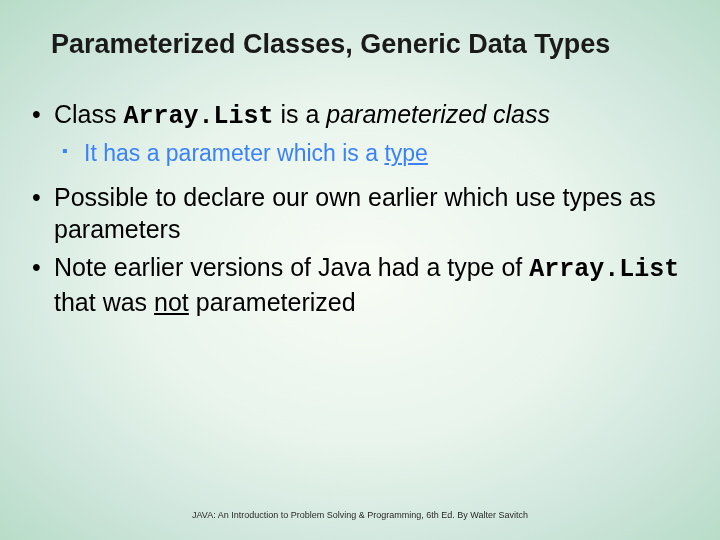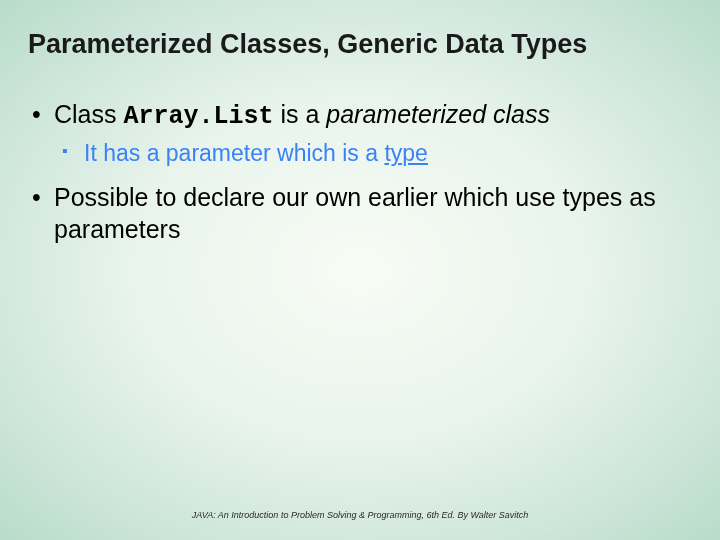--- a/index.html
+++ b/index.html
@@ -15,20 +15,21 @@
     padding: 24px 28px 0 28px;
     position: relative;
   }
   .title {
     font-size: 27px;
     font-weight: bold;
     color: #1a1a1a;
     margin-bottom: 38px;
     margin-top: 4px;
     line-height: 1.2;
+    margin-left: 23px;
   }
   ul.level1 {
     list-style: none;
     padding-left: 0;
   }
   ul.level1 > li {
     position: relative;
     padding-left: 26px;
     font-size: 25px;
     color: #000;
@@ -69,21 +70,20 @@
   }
   .italic { font-style: italic; }
   .underline { text-decoration: underline; }
   .footer {
     position: absolute;
     bottom: 18px;
     left: 0;
     right: 0;
     text-align: center;
     font-size: 9px;
-    font-style: italic;
     color: #2a2a2a;
     line-height: 1.3;
   }
 </style>
 </head>
 <body>
 
 <div class="slide">
 
   <div class="title">Parameterized Classes, Generic Data Types</div>
@@ -96,20 +96,23 @@
         <li>
           <span>It has a parameter which is a </span><span class="underline">type</span>
         </li>
       </ul>
     </li>
 
     <li>
       <span>Possible to declare our own earlier which use types as parameters</span>
     </li>
 
+    <li>
+      <span>Note earlier versions of Java had a type of </span><span class="code">Array.List</span><span> that was </span><span class="underline">not</span><span> parameterized</span>
+    </li>
 
   </ul>
 
   <div class="footer">
     <div>JAVA: An Introduction to Problem Solving &amp; Programming, 6th Ed. By Walter Savitch</div>
   </div>
 
 </div>
 
 </body></html>

